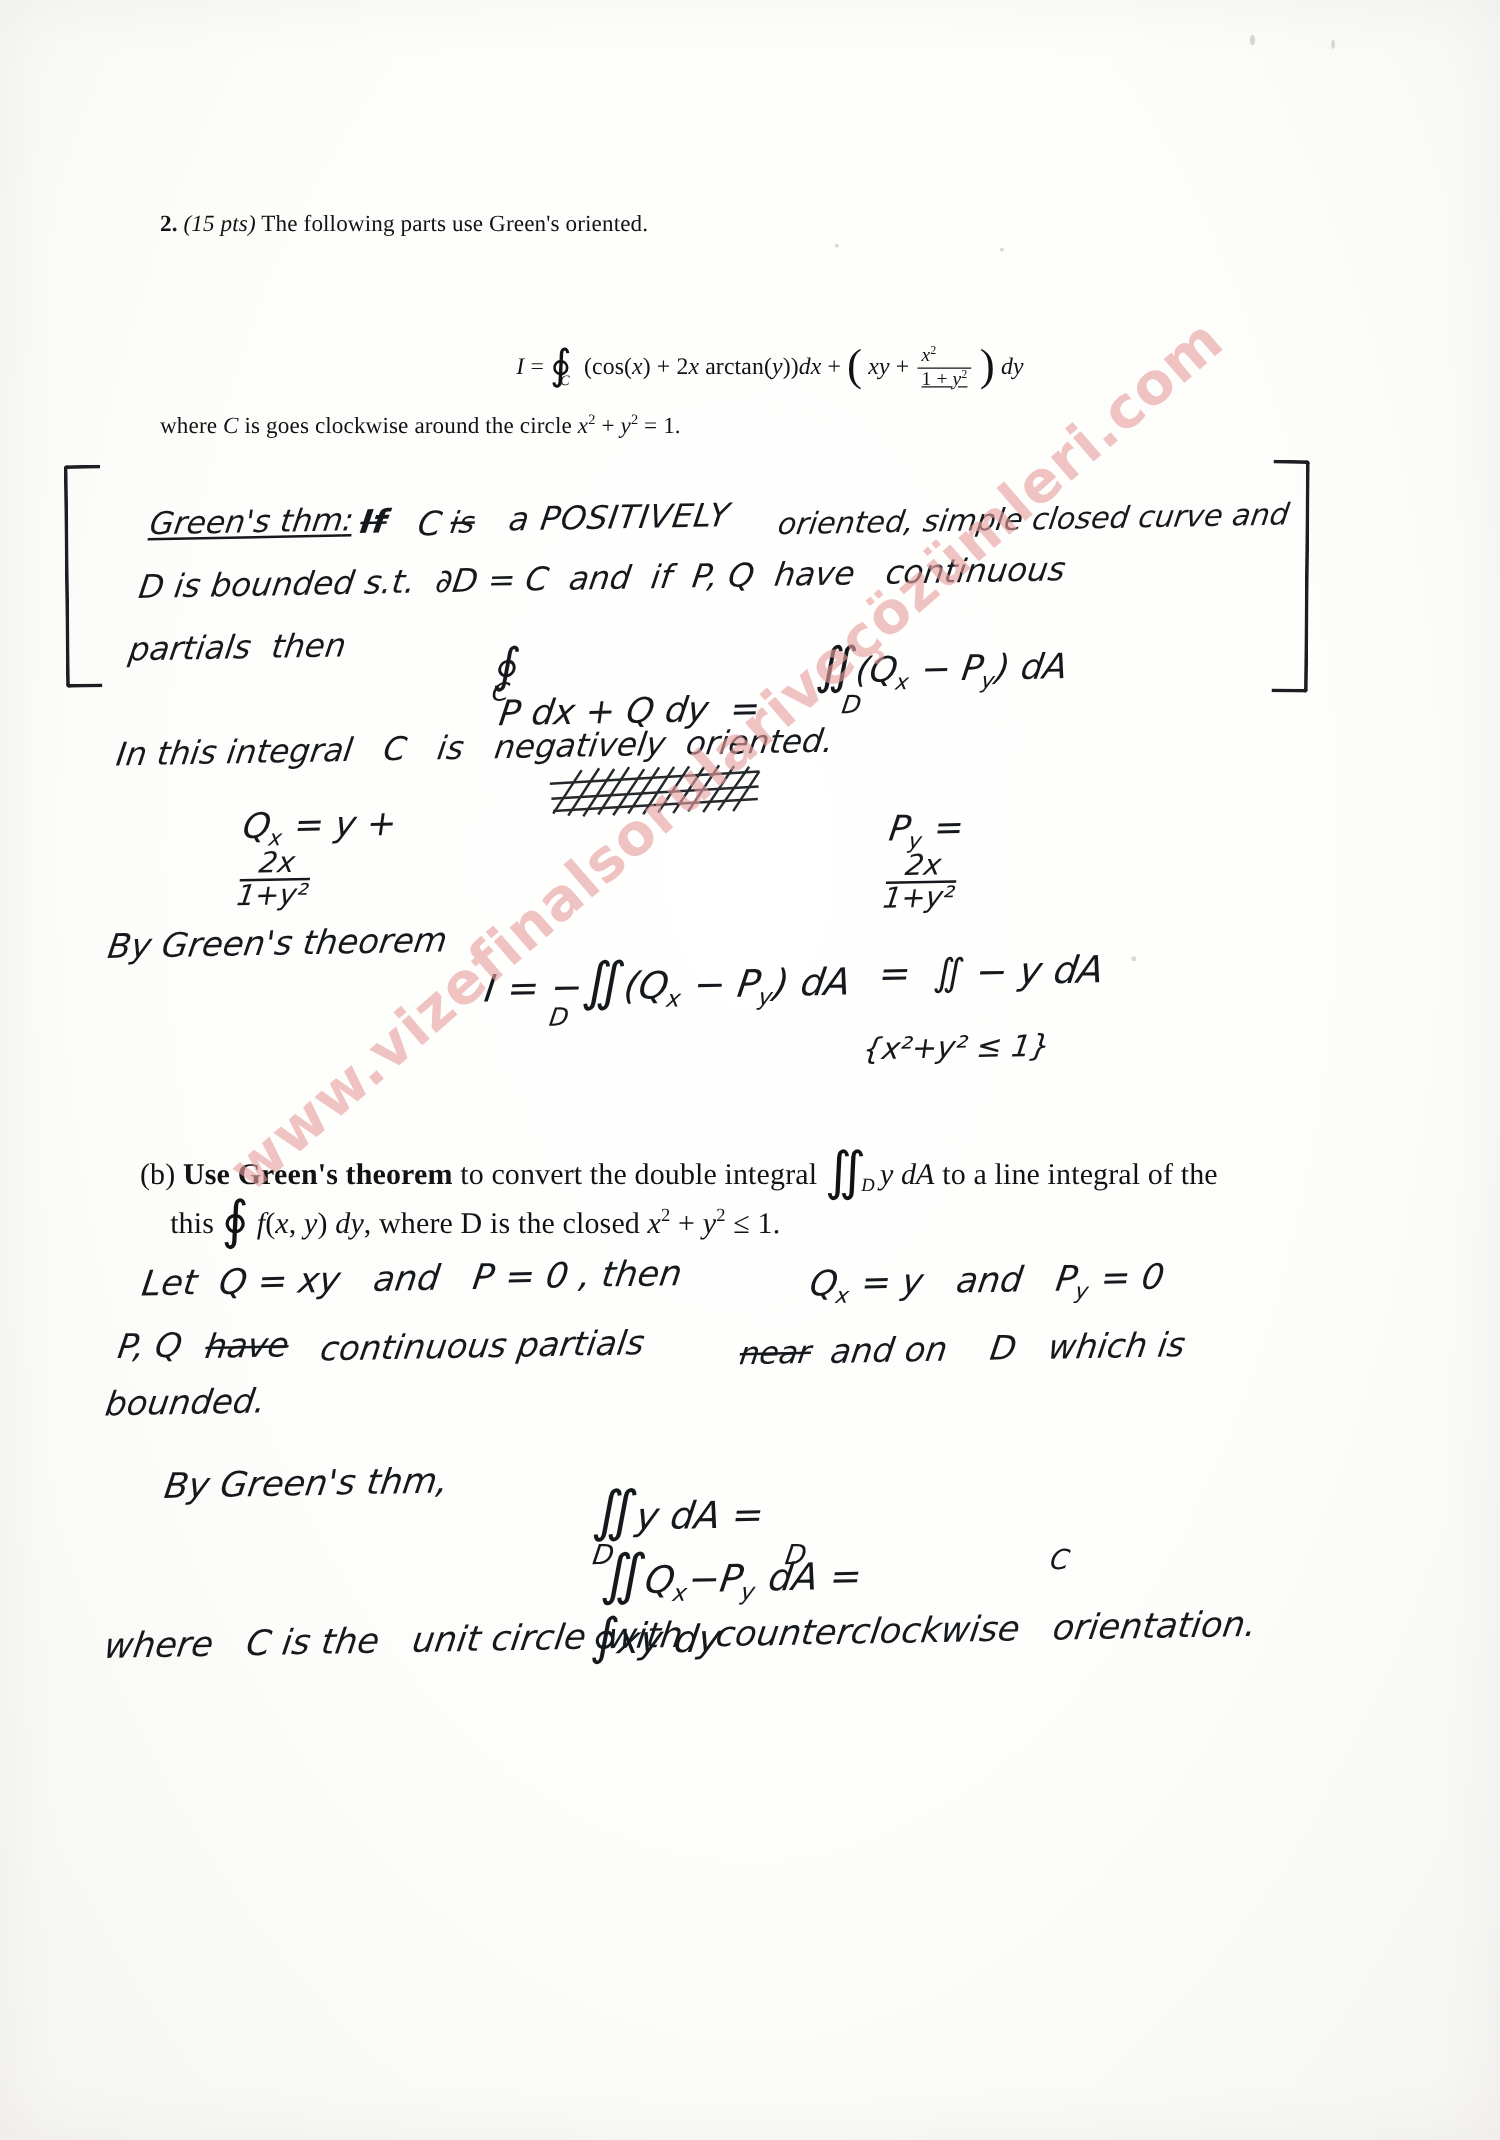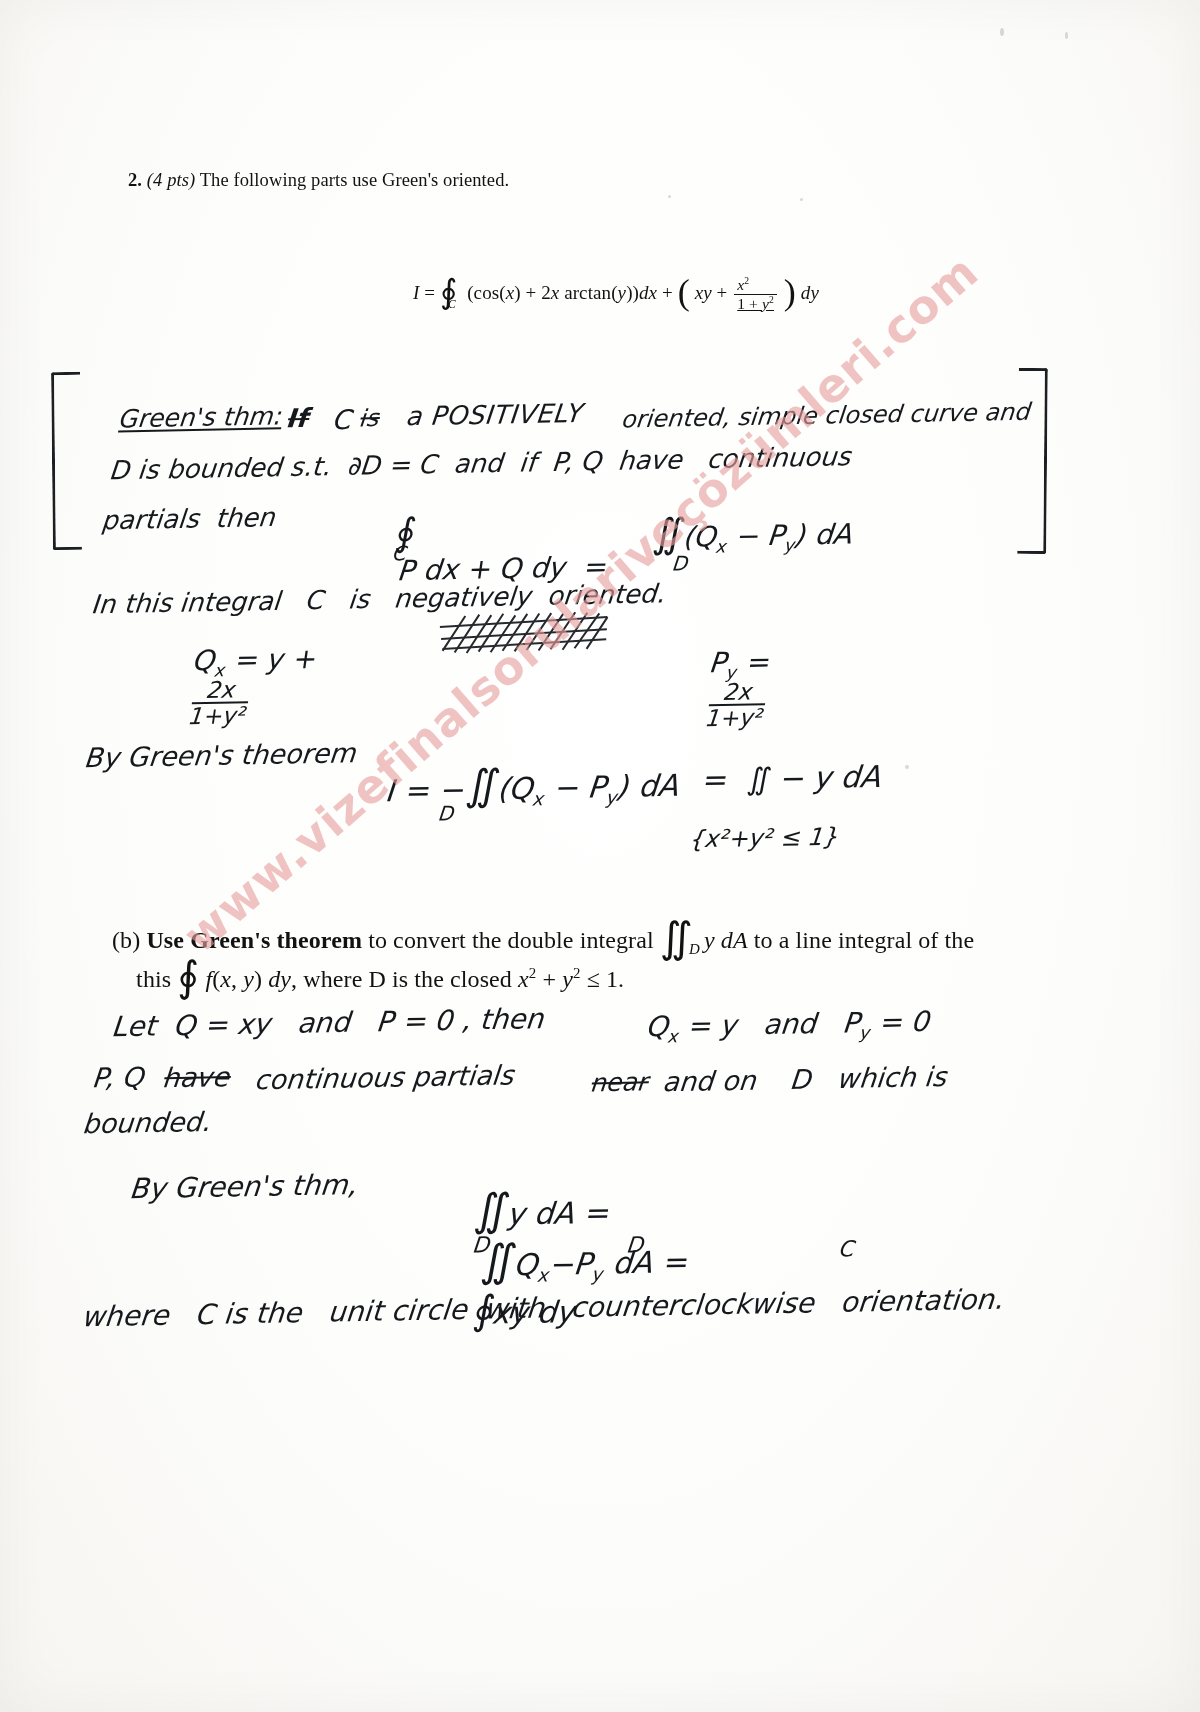--- a/index.html
+++ b/index.html
@@ -211,32 +211,38 @@
 <div class="page">
 
   <div class="speck" style="left:1000px;top:28px;width:4px;height:8px;"></div>
   <div class="speck" style="left:1065px;top:32px;width:3px;height:7px;"></div>
   <div class="speck" style="left:668px;top:195px;width:3px;height:3px;"></div>
   <div class="speck" style="left:800px;top:198px;width:3px;height:3px;"></div>
   <div class="speck" style="left:905px;top:765px;width:4px;height:4px;"></div>
 
   <div class="printed" id="problem-header">
     <span class="q-num">2.</span>
-    <span class="italic">(4 pts)</span>
+    <span class="italic">(15 pts)</span>
     <span>The following parts use Green's oriented.</span>
   </div>
 
 
   <div class="printed" id="part-a-equation">
     <span class="mi">I</span> =
     <span class="oint-wrap"><span class="bigop">∮</span><span class="oint-sub">C</span></span>&nbsp;&nbsp;(cos(<span class="mi">x</span>) + 2<span class="mi">x</span> arctan(<span class="mi">y</span>))<span class="mi">dx</span> +
     <span class="paren-big">(</span>&nbsp;<span class="mi">xy</span> +
     <span class="frac"><span class="num"><span class="mi">x</span><span class="supn">2</span></span><span class="den">1 + <span class="mi">y</span><span class="supn">2</span></span></span>&nbsp;<span class="paren-big">)</span>&nbsp;<span class="mi">dy</span>
   </div>
 
+  <div class="printed" id="part-a-where">
+    <span>where</span>
+    <span class="mi">C</span>
+    <span>is goes clockwise around the circle</span>
+    <span class="mi">x</span><span class="supn">2</span> + <span class="mi">y</span><span class="supn">2</span> = 1.
+  </div>
 
   <div class="printed" id="part-b-prompt">
     <span>(b)</span>
     <span class="bold">Use Green's theorem</span>
     <span>to convert the double integral</span>
     <span class="bigop">∬</span><span class="iint-sub">D</span><span class="mi">y dA</span>
     <span>to a line integral of the</span><br>
     <span style="display:inline-block;width:18px;"></span>
     <span>this</span>
     <span class="bigop">∮</span> <span class="mi">f</span>(<span class="mi">x</span>, <span class="mi">y</span>) <span class="mi">dy</span>,

